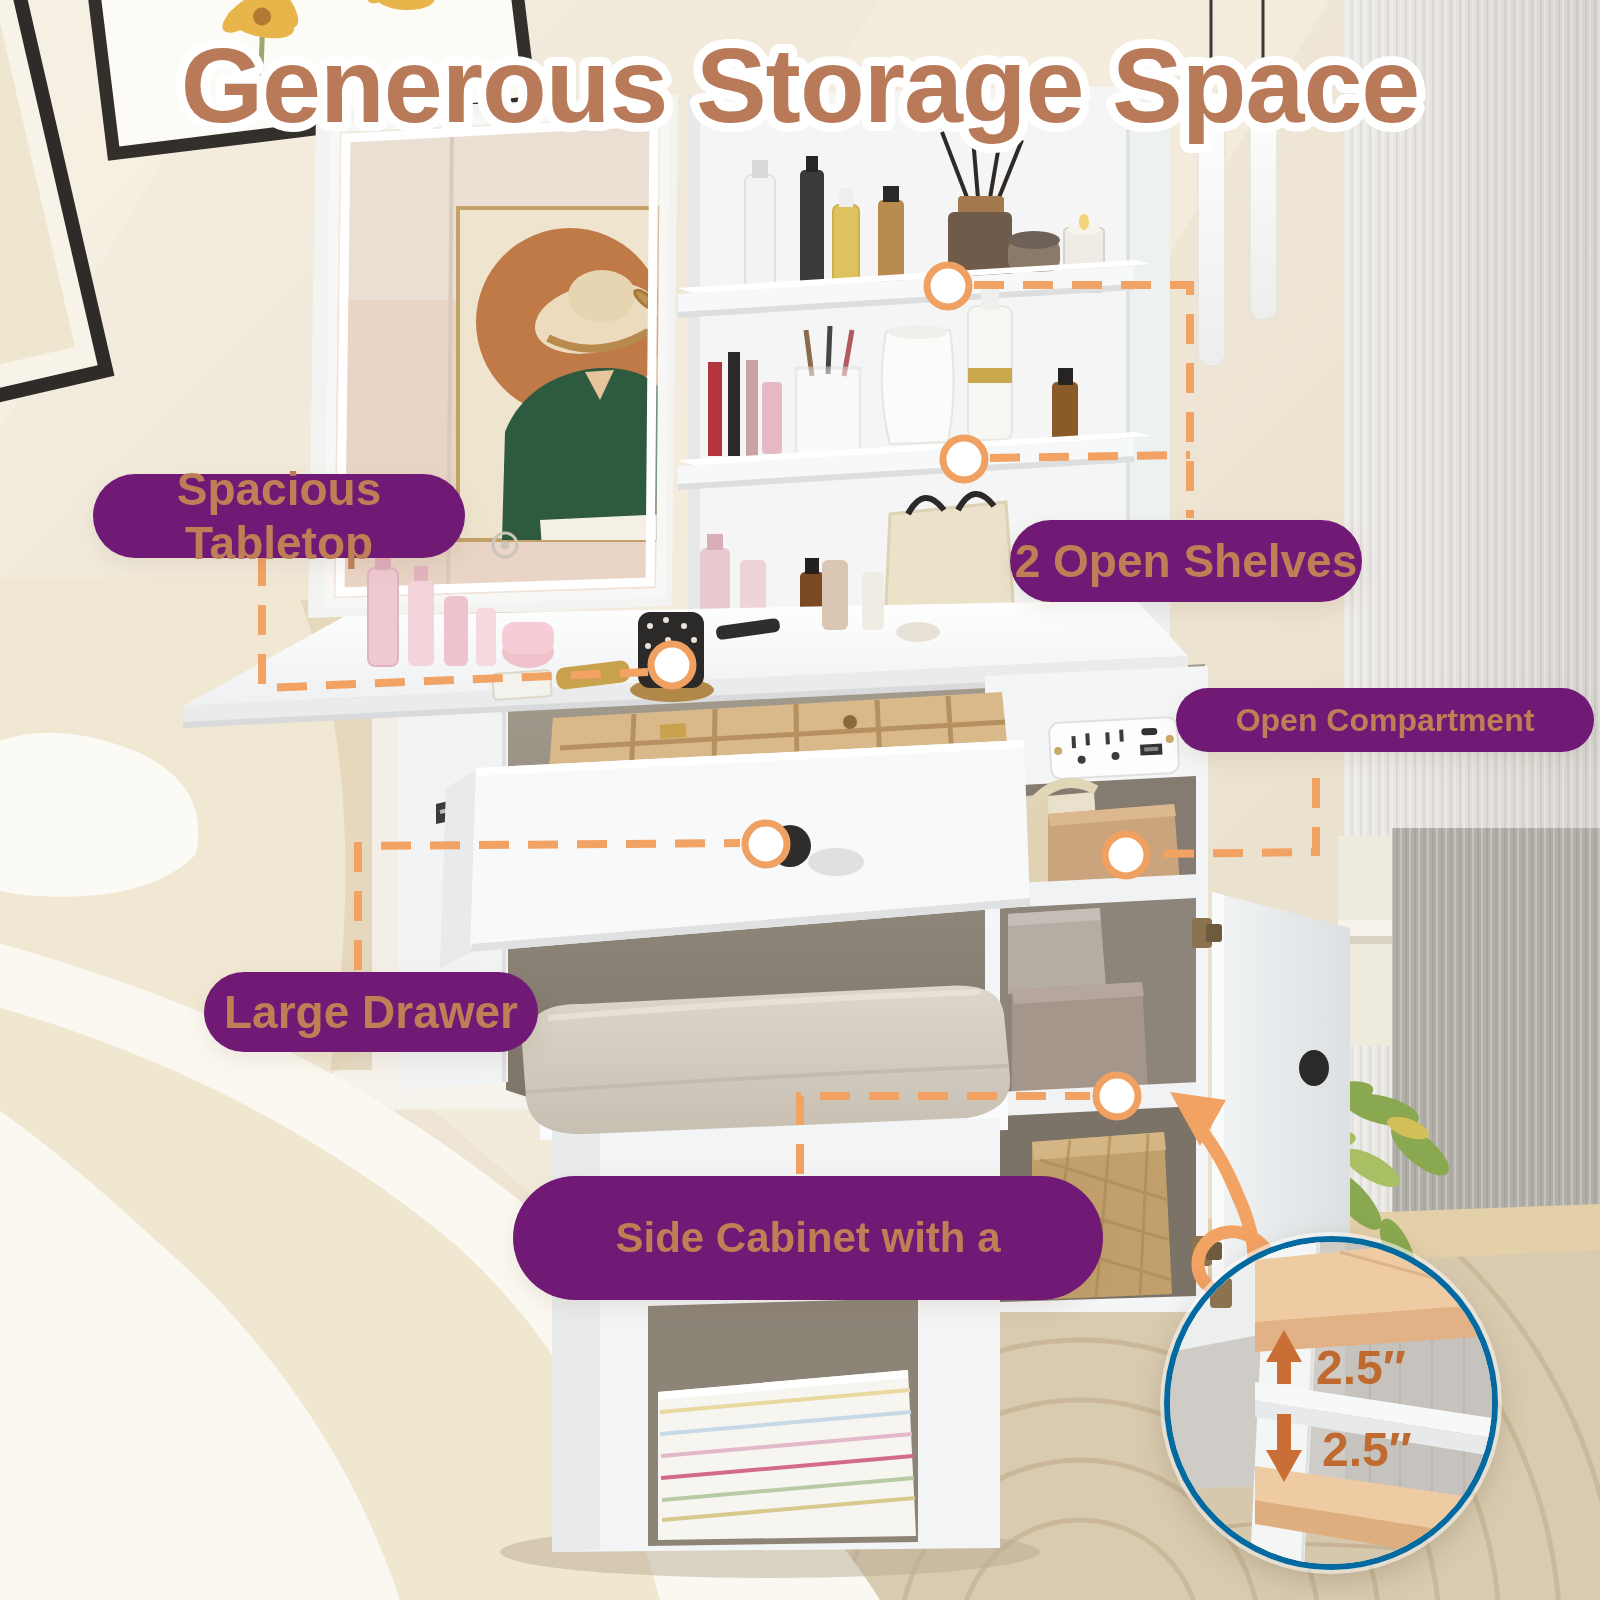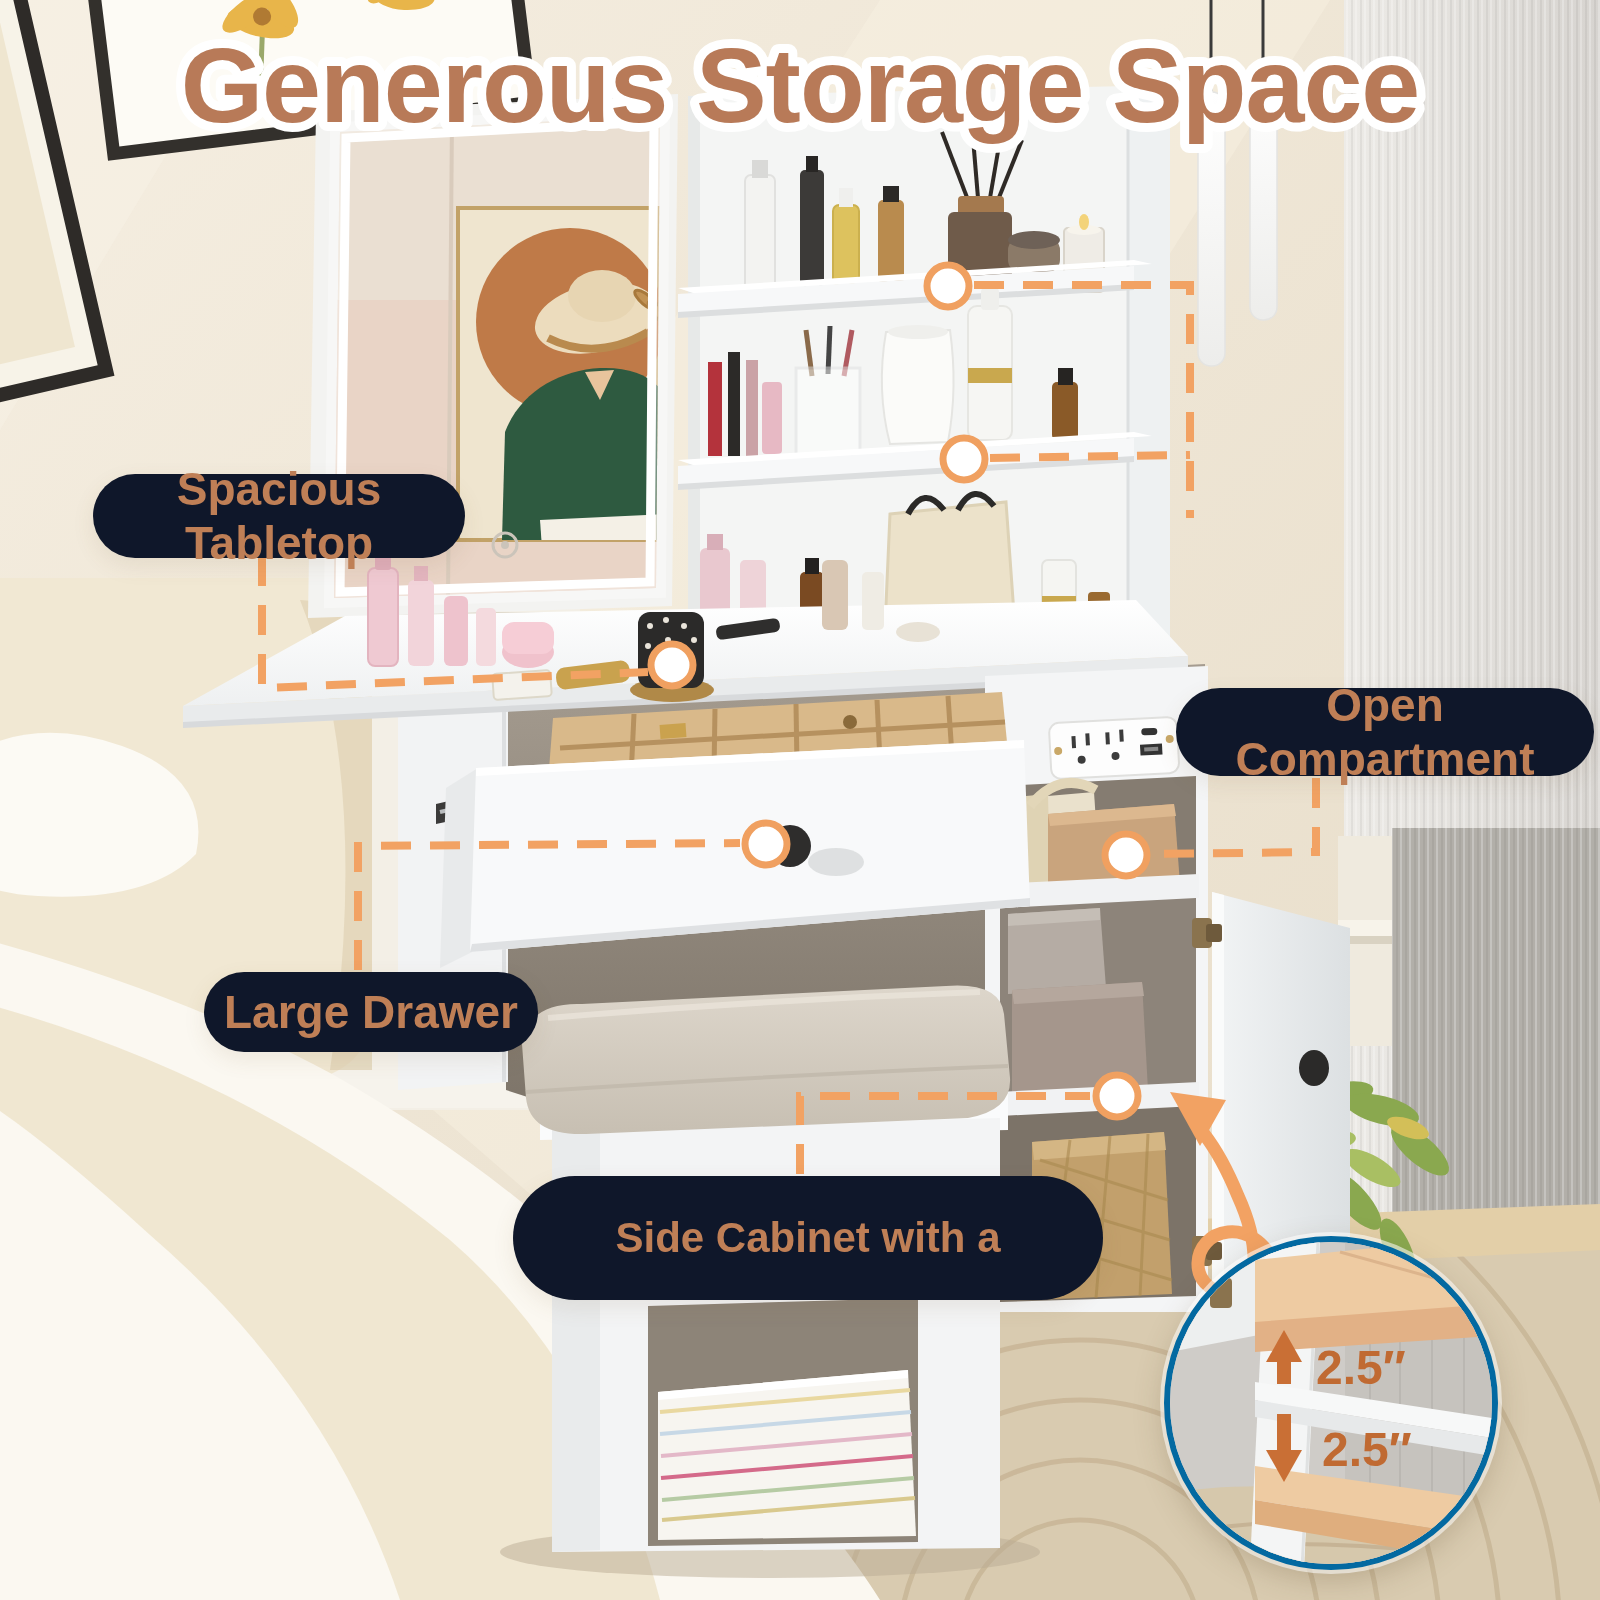--- a/index.html
+++ b/index.html
@@ -1,26 +1,26 @@
 <!DOCTYPE html>
 <html><head>
 <meta charset="utf-8">
 <style>
   html,body{margin:0;padding:0;background:#fff;}
   .stage{position:relative;width:1600px;height:1600px;overflow:hidden;
          font-family:"Liberation Sans",sans-serif;background:#ece4d4;}
   .scene,.overlay{position:absolute;left:0;top:0;width:1600px;height:1600px;}
   .overlay{pointer-events:none;}
-  .pill{position:absolute;background:#0f172a;border-radius:70px;
+  .pill{position:absolute;background:#701a75;border-radius:70px;
         display:flex;flex-direction:column;align-items:center;justify-content:center;
         color:#bf7f56;font-weight:700;text-align:center;
         box-shadow:0 8px 22px rgba(120,85,50,.10);}
   #pill-tabletop{left:93px;top:474px;width:372px;height:84px;font-size:46px;}
   #pill-shelves{left:1010px;top:520px;width:352px;height:82px;font-size:46px;}
-  #pill-compartment{left:1176px;top:688px;width:418px;height:88px;font-size:46px;}
+  #pill-compartment{left:1176px;top:688px;width:418px;height:64px;font-size:32px;}
   #pill-drawer{left:204px;top:972px;width:334px;height:80px;font-size:46px;}
   #pill-cabinet{left:513px;top:1176px;width:590px;height:124px;font-size:42px;line-height:1.28;border-radius:64px;}
   .inset{position:absolute;left:1164px;top:1236px;width:322px;height:322px;border-radius:50%;
          border:6px solid #0369a1;overflow:hidden;background:#cfccc8;
          box-shadow:0 0 0 4px rgba(255,255,255,.55), 0 10px 30px rgba(90,70,40,.25);}
   .inset svg{display:block;}
 </style>
 </head>
 <body>
 
@@ -476,20 +476,23 @@
       <path d="M1262,1312 C1296,1282 1266,1228 1228,1232 C1190,1236 1186,1290 1228,1293 C1264,1295 1258,1240 1238,1196 C1229,1174 1218,1152 1204,1134" fill="none" stroke="#f2a263" stroke-width="13" stroke-linecap="round"></path>
       <polygon points="1170,1092 1226,1100 1200,1146" fill="#f2a263"></polygon>
     </g>
 
     <text x="800" y="122" text-anchor="middle" font-family="Liberation Sans, sans-serif" font-size="106" font-weight="bold" fill="#b87a58" stroke="#ffffff" stroke-width="18" stroke-linejoin="round" paint-order="stroke fill" letter-spacing="-1">Generous Storage Space</text>
   </svg>
 
   <div class="pill" id="pill-tabletop">
     <span>Spacious Tabletop</span>
   </div>
+  <div class="pill" id="pill-shelves">
+    <span>2 Open Shelves</span>
+  </div>
   <div class="pill" id="pill-compartment">
     <span>Open Compartment</span>
   </div>
   <div class="pill" id="pill-drawer">
     <span>Large Drawer</span>
   </div>
   <div class="pill" id="pill-cabinet">
     <span>Side Cabinet with a</span>
   </div>
 

